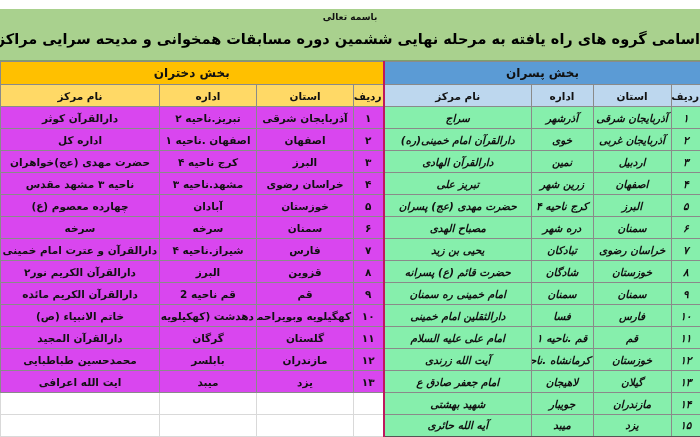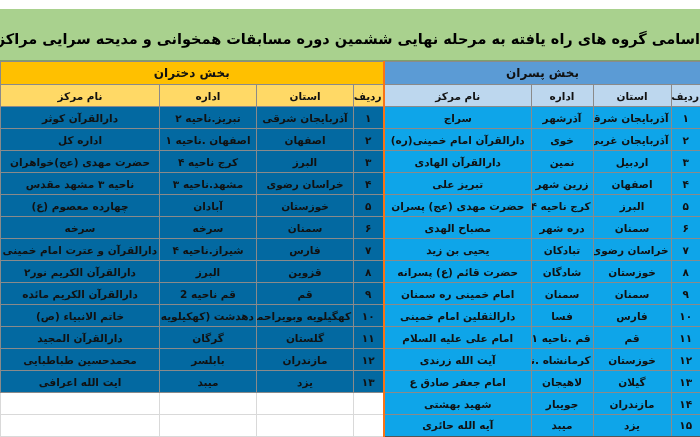--- a/index.html
+++ b/index.html
@@ -22,36 +22,37 @@
     position: absolute; border-collapse: collapse; direction: rtl; table-layout: fixed;
     font-size: 10.5px; font-weight: bold; color: #111;
   }
   table.sheet td, table.sheet th {
     border: 1px solid #8a8a8a; text-align: center; vertical-align: middle;
     height: 22px; white-space: nowrap; overflow: hidden; padding: 0 2px;
   }
   table.sheet th { font-weight: bold; }
   .section-head { height: 23px !important; font-size: 12px; }
   
-  #girls { left: 0; top: 61px; width: 383px; border-right: 2px solid #f97316; }
+  #girls { left: 0; top: 61px; width: 383px; border-right: 2px solid #be185d; }
   #girls .section-head { background: #ffc000; }
   #girls th.col { background: #ffd966; height: 22px; }
-  #girls td { background: #0369a1; }
+  #girls td { background: #d946ef; }
   #girls tr.empty td { background: #ffffff; border-color: #d9d9d9; }
   
   #boys { left: 383px; top: 61px; width: 317px; border: 2px solid #555; border-top: none; }
   #boys .section-head { background: #5b9bd5; margin-top: 24px; }
   #boys th.col { background: #bdd7ee; height: 22px; }
-  #boys td { background: #0ea5e9; }
+  #boys td { background: #86efac; font-style: italic; }
   .num { font-weight: bold; }
 </style>
 </head>
 <body>
 
 <div class="title-band">
+  <div class="bismillah">باسمه تعالی</div>
   <div class="main-title">اسامی گروه های راه یافته به مرحله نهایی ششمین دوره مسابقات همخوانی و مدیحه سرایی مراکز دارالقرآن الکریم سراسر کشور</div>
 </div>
 
 <table class="sheet" id="boys">
   <colgroup>
     <col style="width:30px">
       <col style="width:78px">
       <col style="width:62px">
       <col style="width:147px">
   </colgroup>

